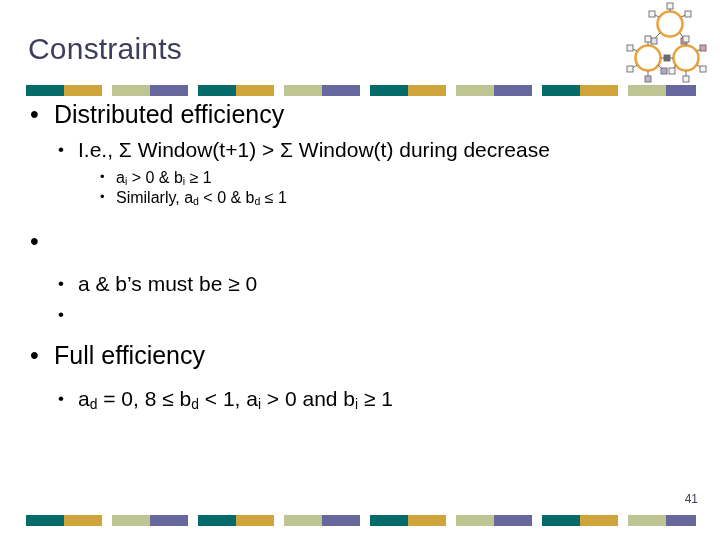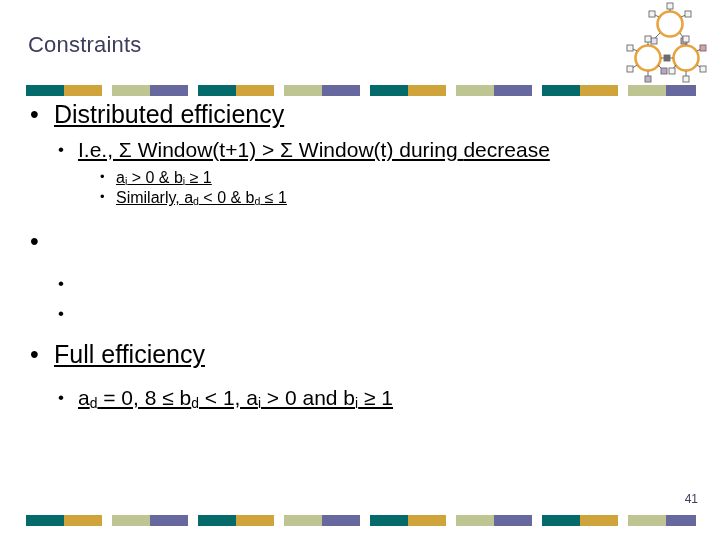--- a/index.html
+++ b/index.html
@@ -13,21 +13,21 @@
     font-family: "Liberation Sans", sans-serif;
     overflow: hidden;
     position: relative;
   }
 
   
   #slide-title {
     position: absolute;
     left: 28px;
     top: 32px;
-    font-size: 22px;
+    font-size: 30px;
     color: #3d3d5c;
     letter-spacing: 0.2px;
     white-space: nowrap;
   }
 
   
   #chem-diagram {
     position: absolute;
     right: 8px;
     top: 2px;
@@ -115,21 +115,21 @@
     line-height: 1.22;
   }
   .lvl3 .marker {
     width: 16px;
     flex: 0 0 16px;
     font-size: 13px;
     line-height: 1.45;
   }
 
   .marker { color: #000; }
-  .txt { white-space: nowrap; text-decoration: underline; }
+  .txt { white-space: nowrap; }
   .txt.wrap { white-space: normal; }
 
   sub {
     font-size: 0.66em;
     vertical-align: -0.22em;
   }
 
   .gap-sm  { height: 6px; }
   .gap-md  { height: 14px; }
   .gap-lg  { height: 18px; }
@@ -262,20 +262,21 @@
   <div class="gap-lg"></div>
 
   <div class="bullet-row lvl1">
     <span class="marker">•</span>
   </div>
 
   <div class="gap-md"></div>
 
   <div class="bullet-row lvl2">
     <span class="marker">•</span>
+    <span class="txt">a &amp; b’s must be ≥ 0</span>
   </div>
 
   <div class="gap-sm"></div>
 
   <div class="bullet-row lvl2">
     <span class="marker">•</span>
   </div>
 
   <div class="gap-md"></div>
 

